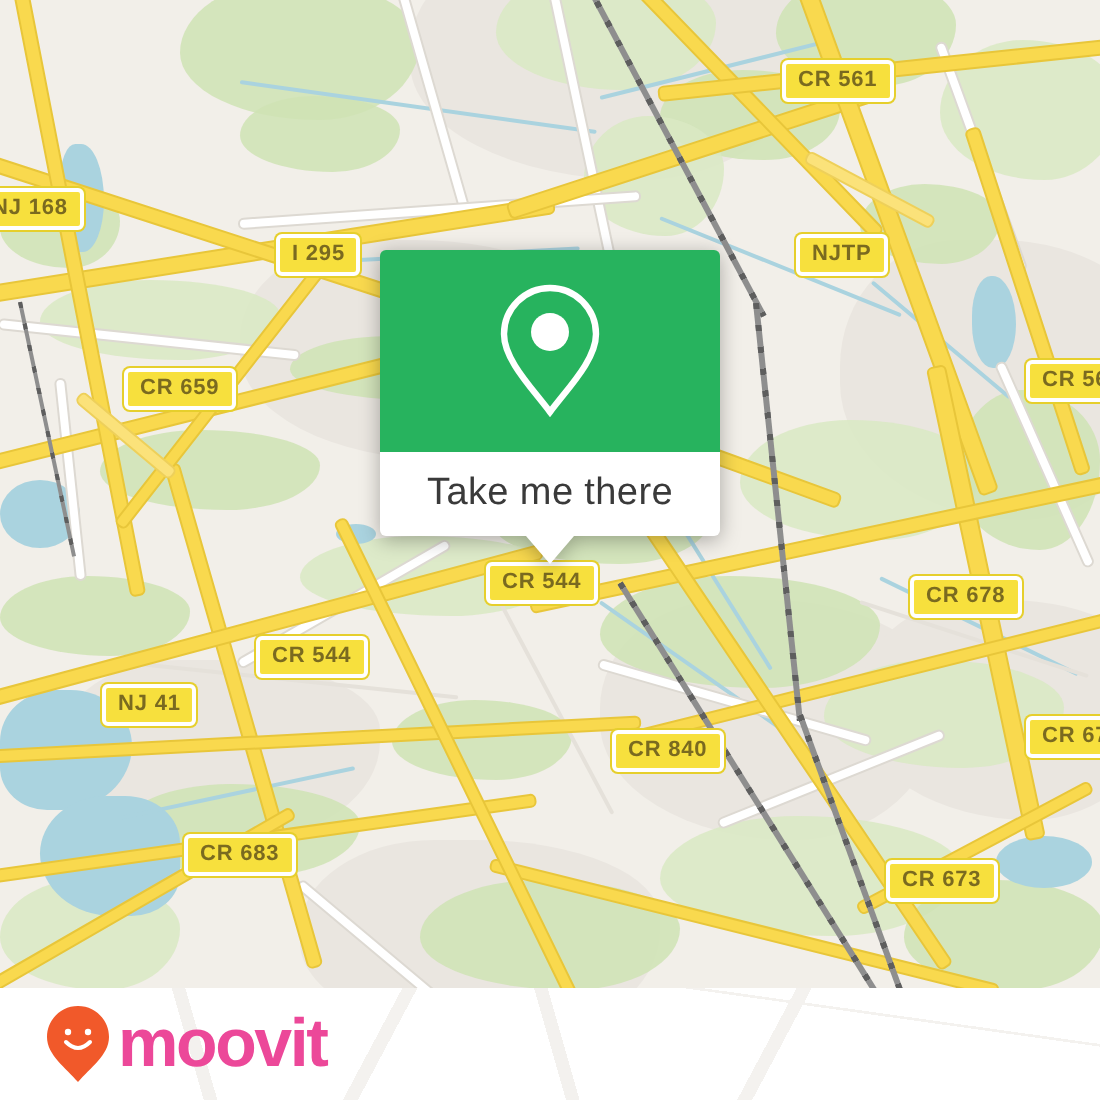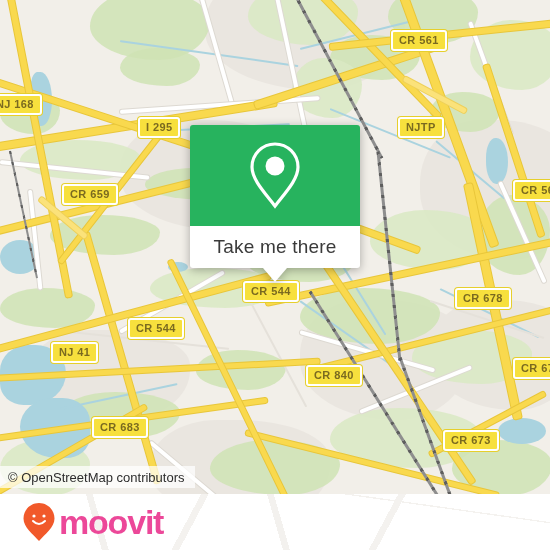--- a/index.html
+++ b/index.html
@@ -324,23 +324,20 @@
         <path d="M29 4 C16.3 4 6 14.3 6 27 C6 40 20 54 29 66 C38 54 52 40 52 27 C52 14.3 41.7 4 29 4 Z" fill="none" stroke="#ffffff" stroke-width="3.2"></path>
         <circle cx="29" cy="26" r="9.5" fill="#ffffff"></circle>
       </svg>
     </div>
     <div id="callout-bottom">
       <span id="callout-label">Take me there</span>
     </div>
     <div id="callout-pointer"></div>
   </div>
 
-  <div id="osm-attrib">
-    <span>© OpenStreetMap contributors</span>
-  </div>
 
   <div id="bottombar">
     <div id="moovit-logo">
       <svg width="34" height="40" viewBox="0 0 34 40">
         <path d="M17 1 C8.4 1 1.5 7.9 1.5 16.5 C1.5 25.5 11 32 17 39 C23 32 32.5 25.5 32.5 16.5 C32.5 7.9 25.6 1 17 1 Z" fill="#f1592a"></path>
         <circle cx="12" cy="14" r="1.6" fill="#ffffff"></circle>
         <circle cx="22" cy="14" r="1.6" fill="#ffffff"></circle>
         <path d="M11 19 Q17 25 23 19" fill="none" stroke="#ffffff" stroke-width="2" stroke-linecap="round"></path>
       </svg>
       <span id="moovit-wordmark">moovit</span>

